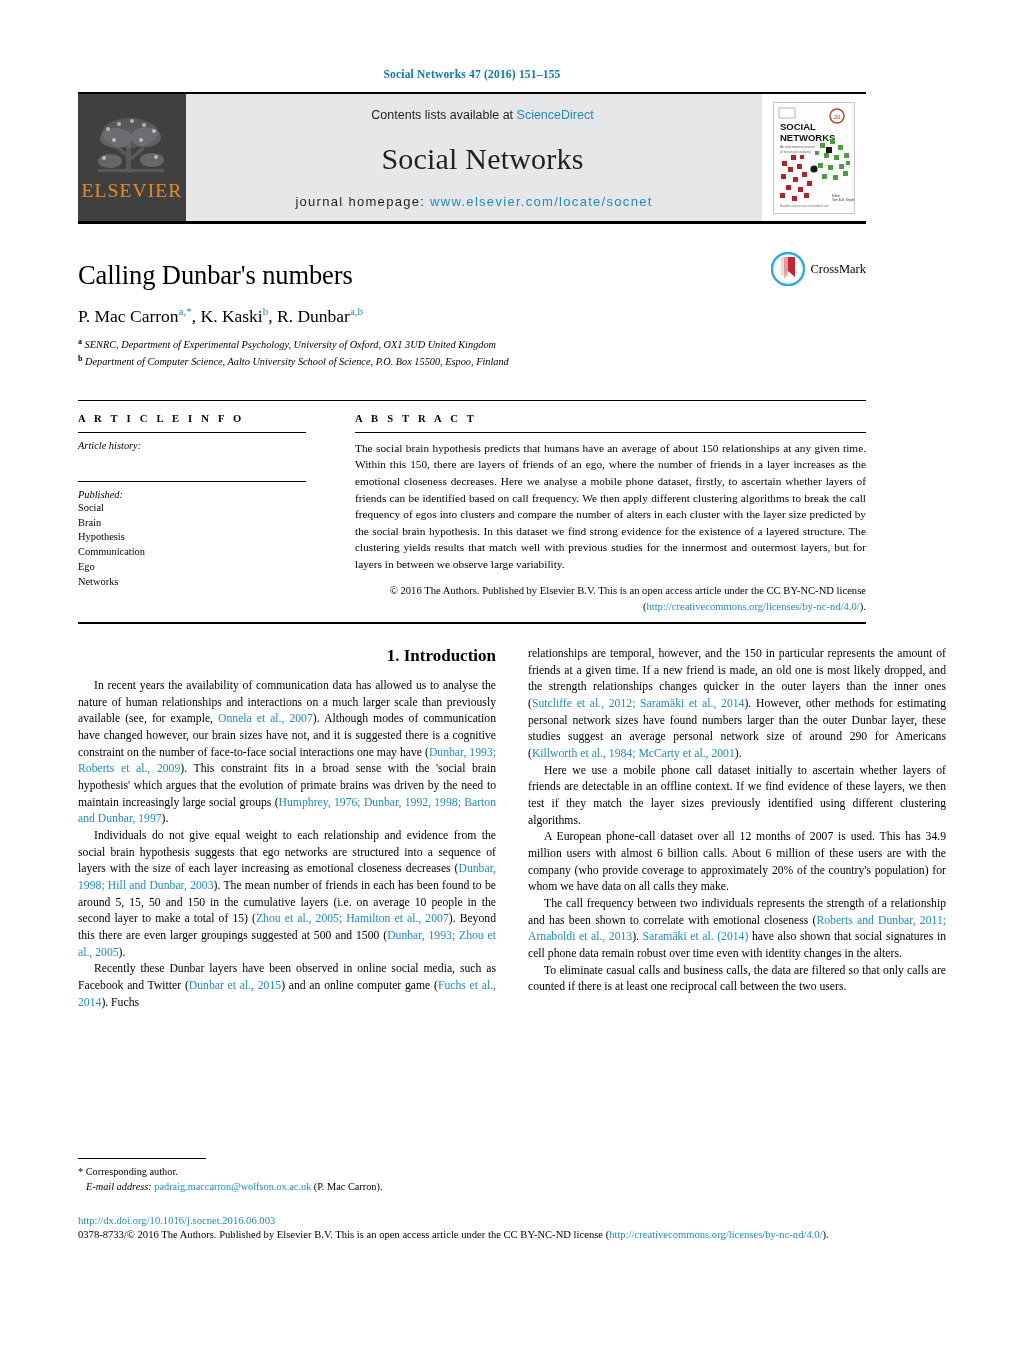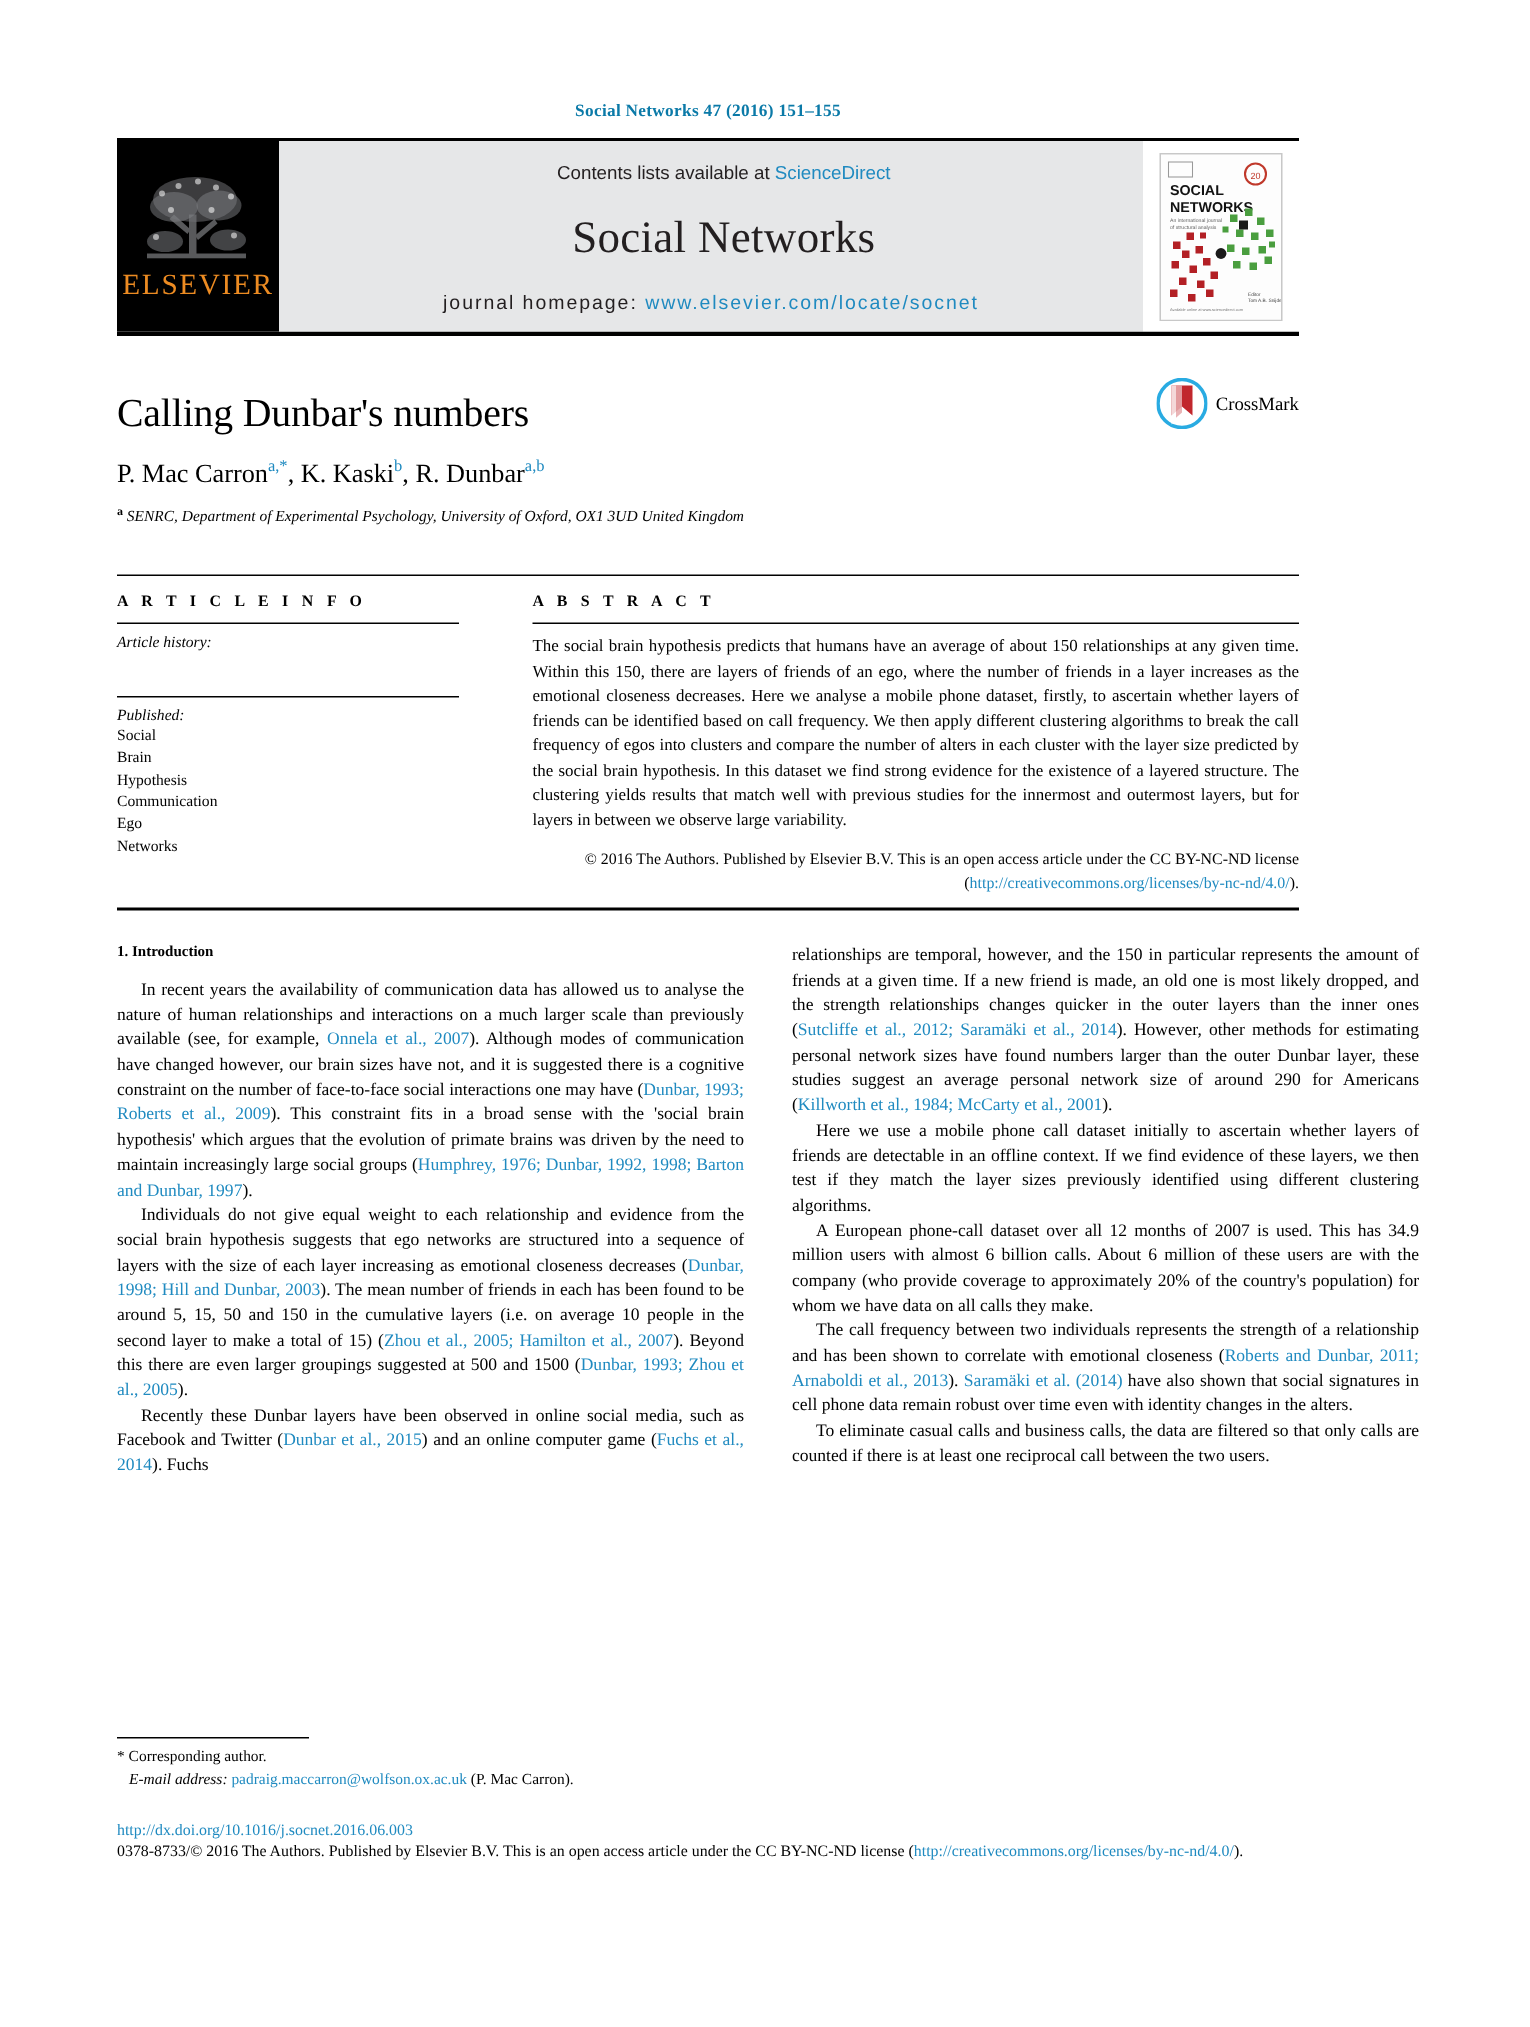--- a/index.html
+++ b/index.html
@@ -37,21 +37,21 @@
     position: relative;
   }
   .mast-left {
     width: 108px;
     flex: 0 0 108px;
     display: flex;
     flex-direction: column;
     align-items: center;
     justify-content: center;
     padding: 4px 2px;
-    background: #000000;
+    background: #404040;
   }
   .tree-svg { display:block; }
   .elsevier-word {
     color: #ec8b22;
     font-family: "Liberation Serif", serif;
     font-size: 19.5px;
     letter-spacing: 1.1px;
     font-weight: 400;
     margin-top: 1px;
   }
@@ -188,23 +188,24 @@
 
   
   .body-cols {
     margin: 22px 78px 0 78px;
     display: flex;
     gap: 32px;
   }
   .bcol { width: 418px; flex: 0 0 418px; }
   h2.section {
     font-family: "Liberation Serif", serif;
-    font-size: 10px;
+    font-size: 17px;
     font-weight: bold;
-    margin: 0 0 12px 0;
+    margin: 0 0 12px 12px;
+    text-align: right;
   }
   h2.section.spaced { margin-top: 22px; }
   p.para {
     font-family: "Liberation Serif", serif;
     font-size: 11.7px;
     line-height: 1.425;
     text-align: justify;
     margin: 0;
     text-indent: 16px;
   }
@@ -357,20 +358,24 @@
       <span class="crossmark-label">CrossMark</span>
     </div>
 
     <h1 class="paper-title">Calling Dunbar's numbers</h1>
     <div class="authors">P. Mac Carron<sup>a,*</sup>, K. Kaski<sup>b</sup>, R. Dunbar<sup>a,b</sup></div>
 
     <div class="affil">
       <sup>a</sup>
       <span>SENRC, Department of Experimental Psychology, University of Oxford, OX1 3UD United Kingdom</span>
     </div>
+    <div class="affil" style="margin-top:0">
+      <sup>b</sup>
+      <span>Department of Computer Science, Aalto University School of Science, P.O. Box 15500, Espoo, Finland</span>
+    </div>
   </div>
 
   <div class="info-abstract">
     <div class="col-info">
       <div class="sect-head">A R T I C L E   I N F O</div>
       <div class="rule-thin w-info"></div>
       <div class="art-hist">Article history:</div>
       <div class="hist-gap"></div>
       <div class="rule-thin w-info"></div>
       <div class="kw-head">Published:</div>

